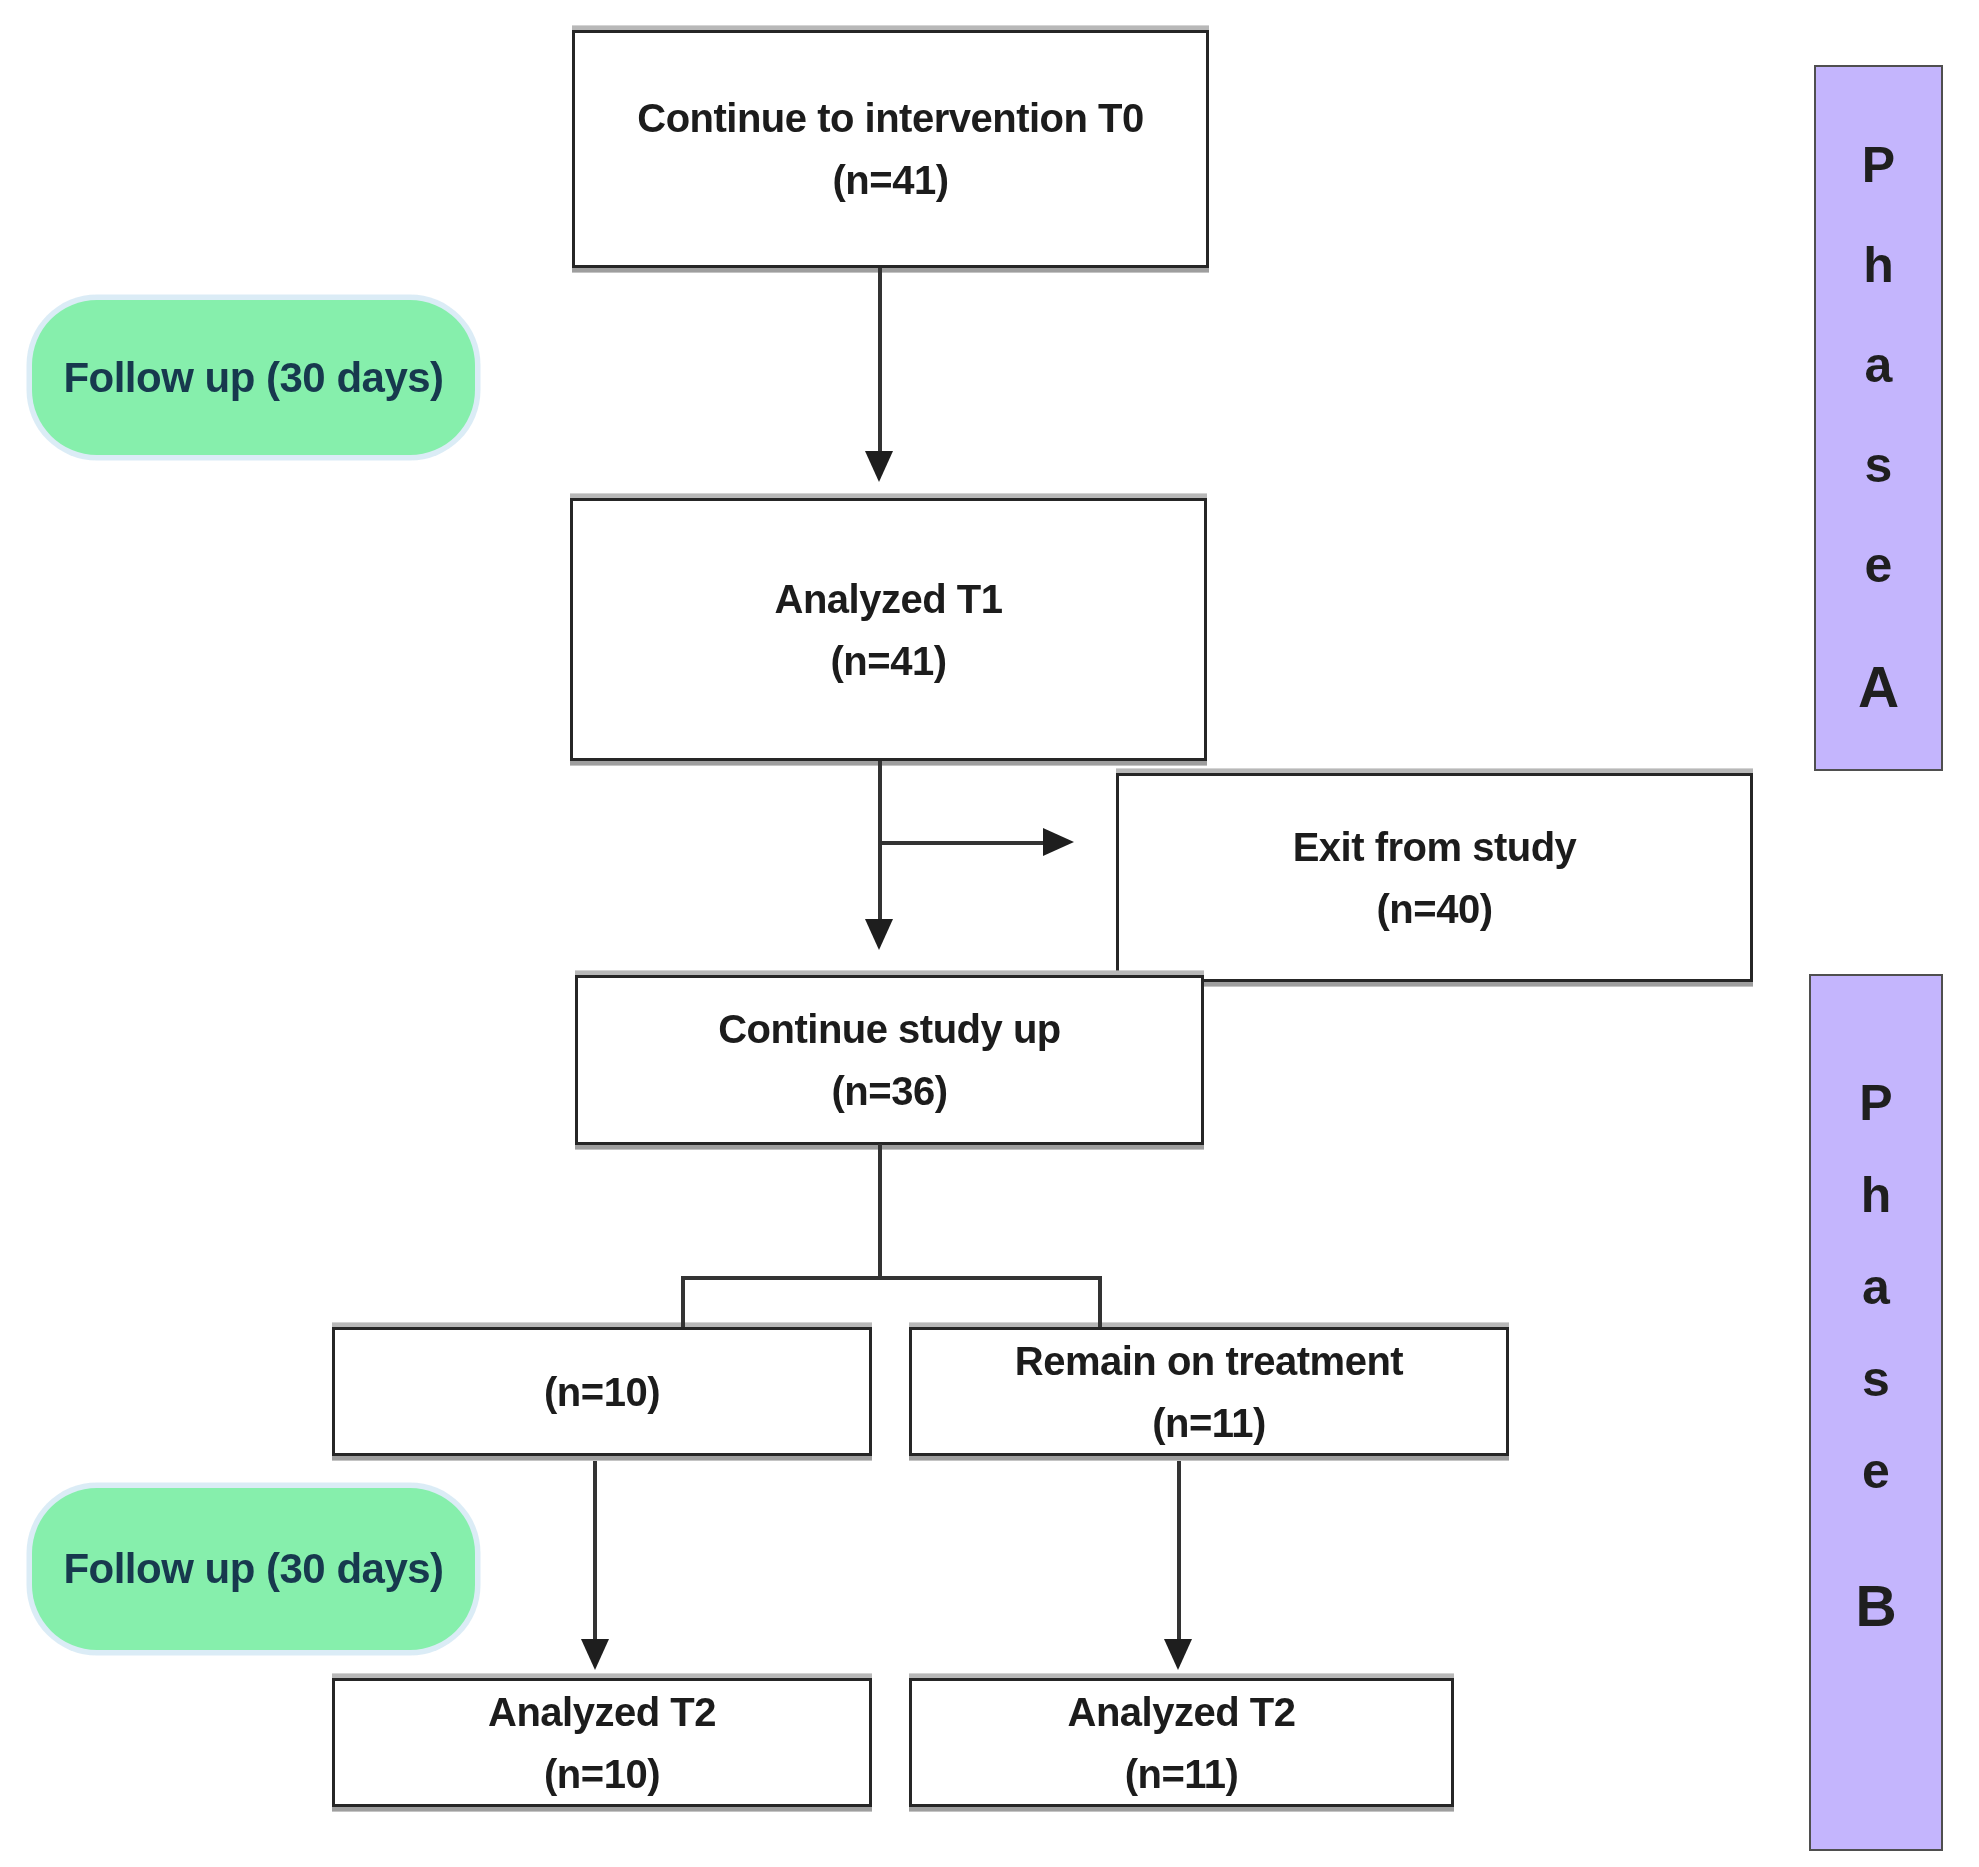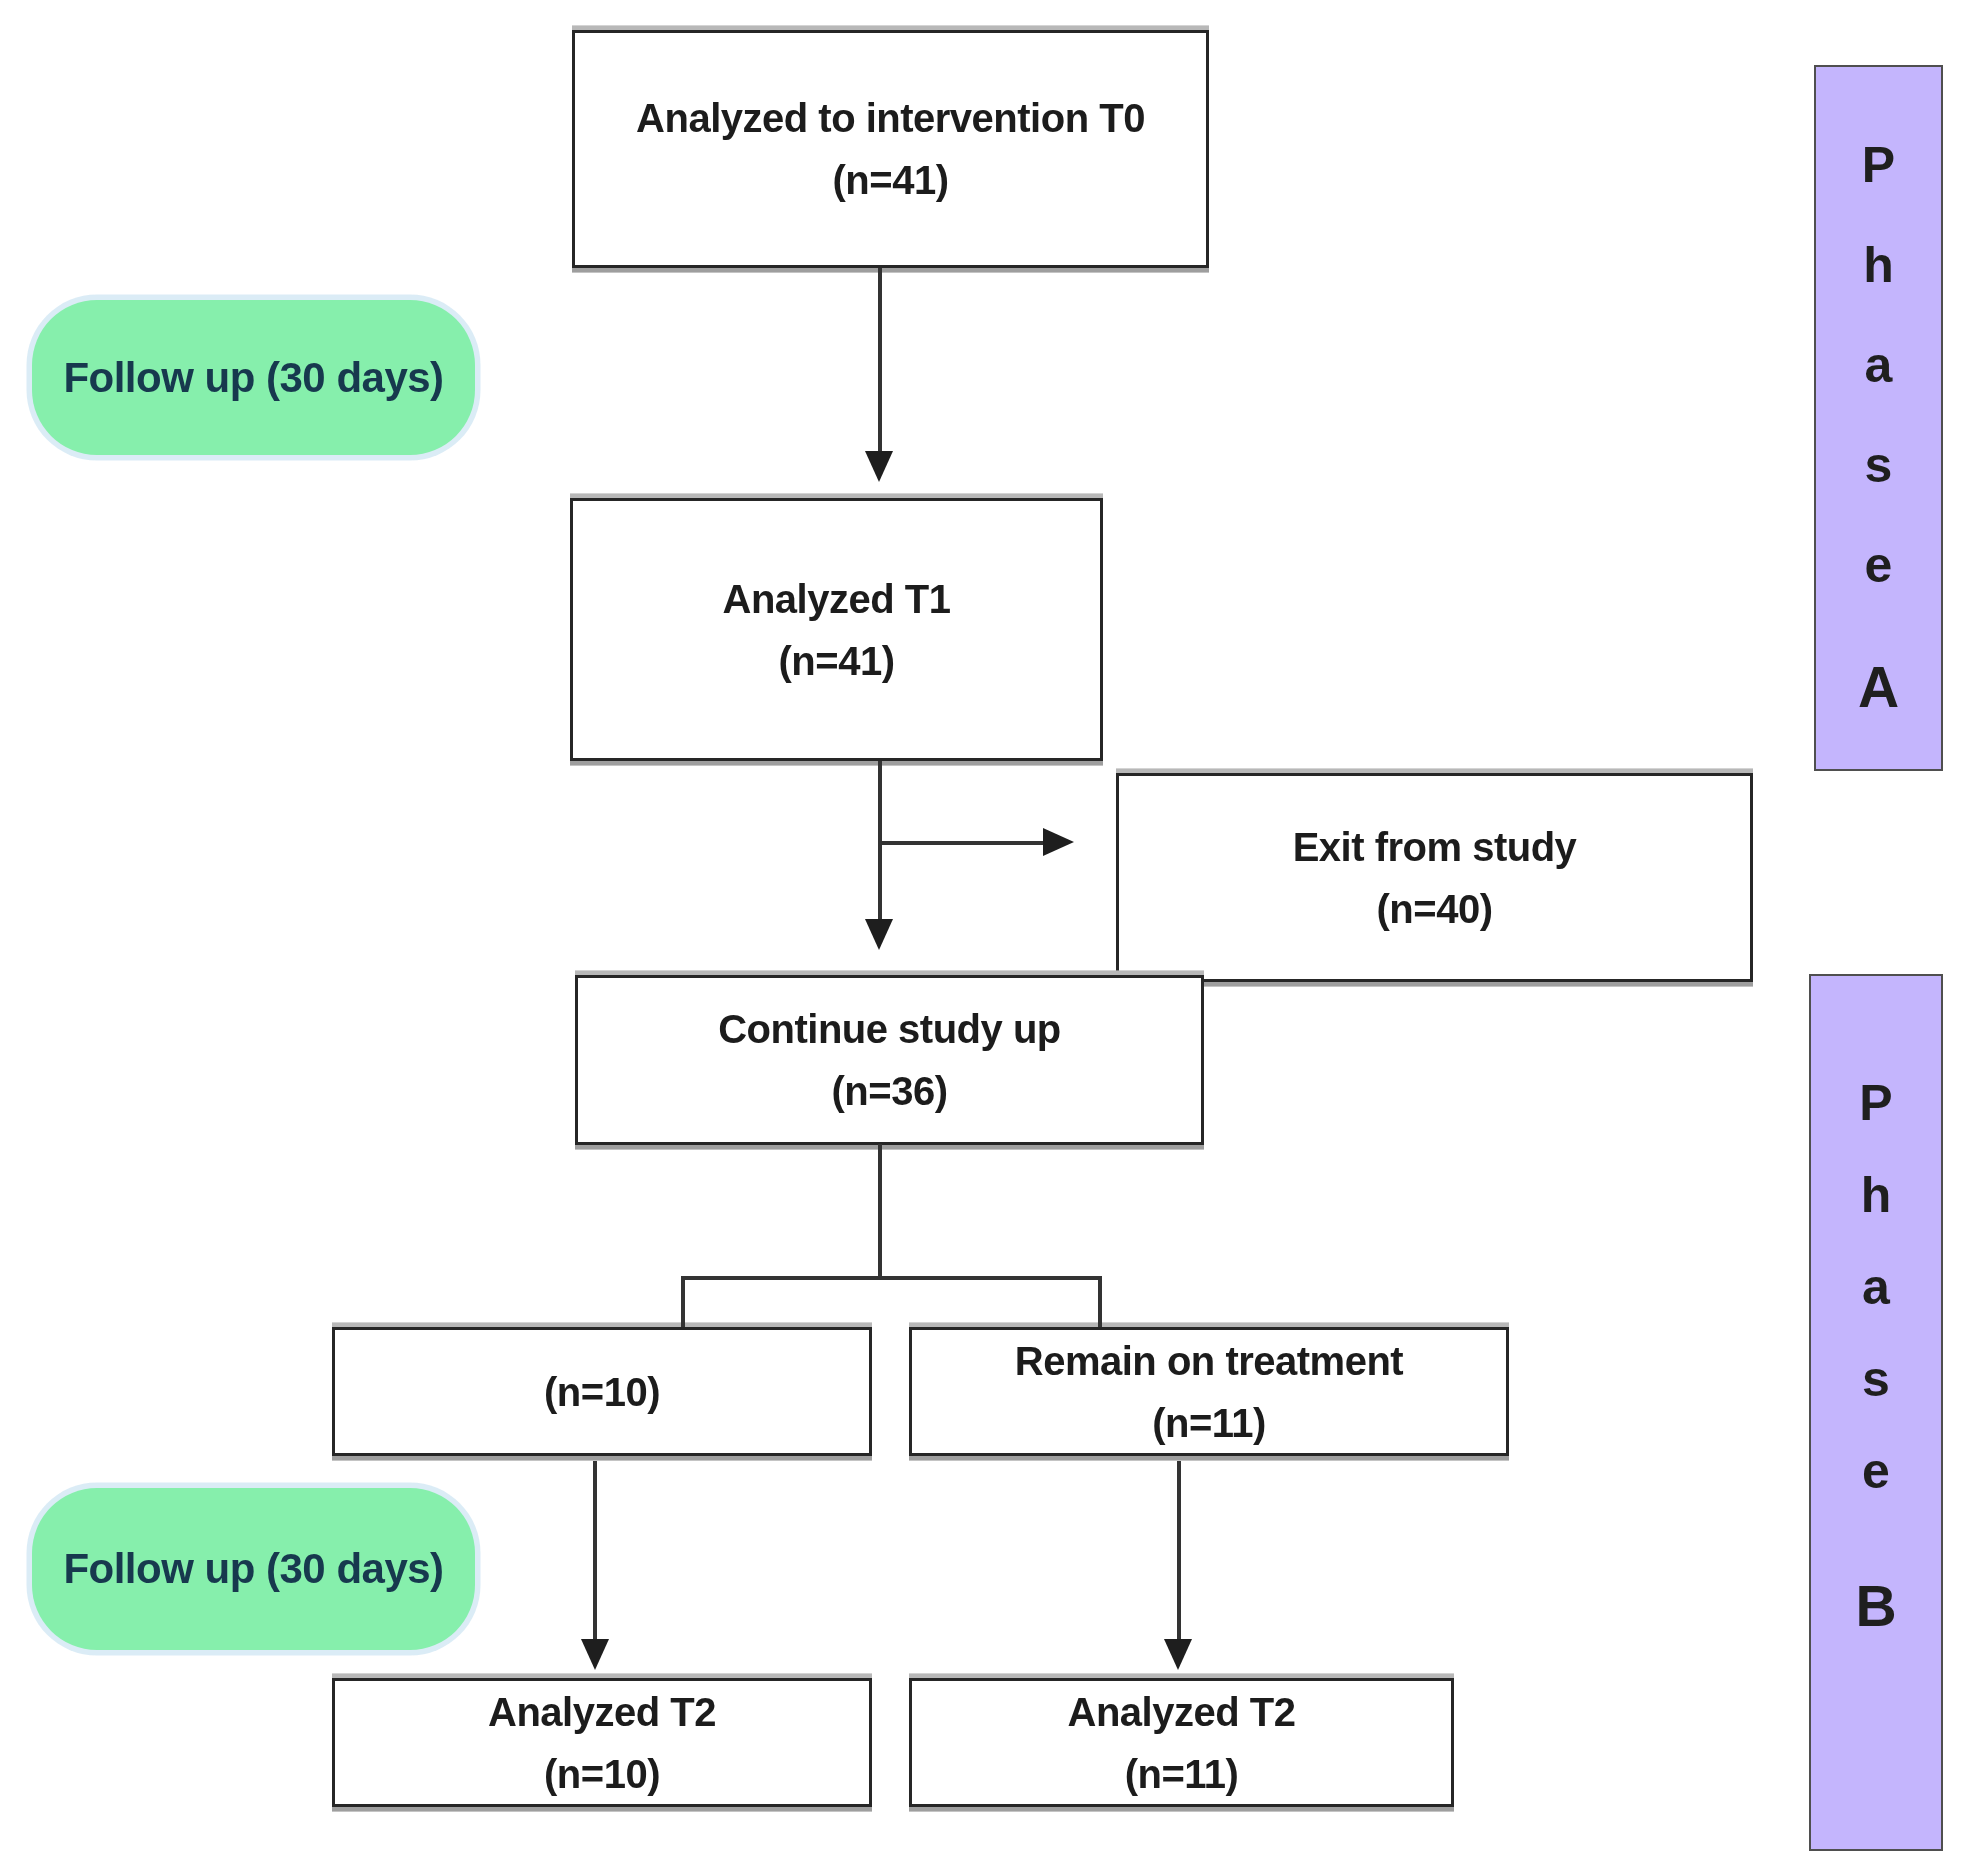--- a/index.html
+++ b/index.html
@@ -78,25 +78,25 @@
     border-bottom:14.8px solid transparent;
     border-left:31px solid #1e1e1e;
   }
 </style>
 </head>
 <body>
 
 <div id="canvas">
 
   <div class="node" style="left:572px;top:29.5px;width:637px;height:238px">
-    <div>Analyzed to intervention T0</div>
+    <div>Continue to intervention T0</div>
     <div>(n=41)</div>
   </div>
 
-  <div class="node" style="left:570px;top:498px;width:533px;height:263px">
+  <div class="node" style="left:570px;top:498px;width:637px;height:263px">
     <div>Analyzed T1</div>
     <div>(n=41)</div>
   </div>
 
   <div class="node" style="left:1116px;top:773px;width:637px;height:209px">
     <div>Exit from study</div>
     <div>(n=40)</div>
   </div>
 
   <div class="node" style="left:575px;top:975px;width:629px;height:170px">

